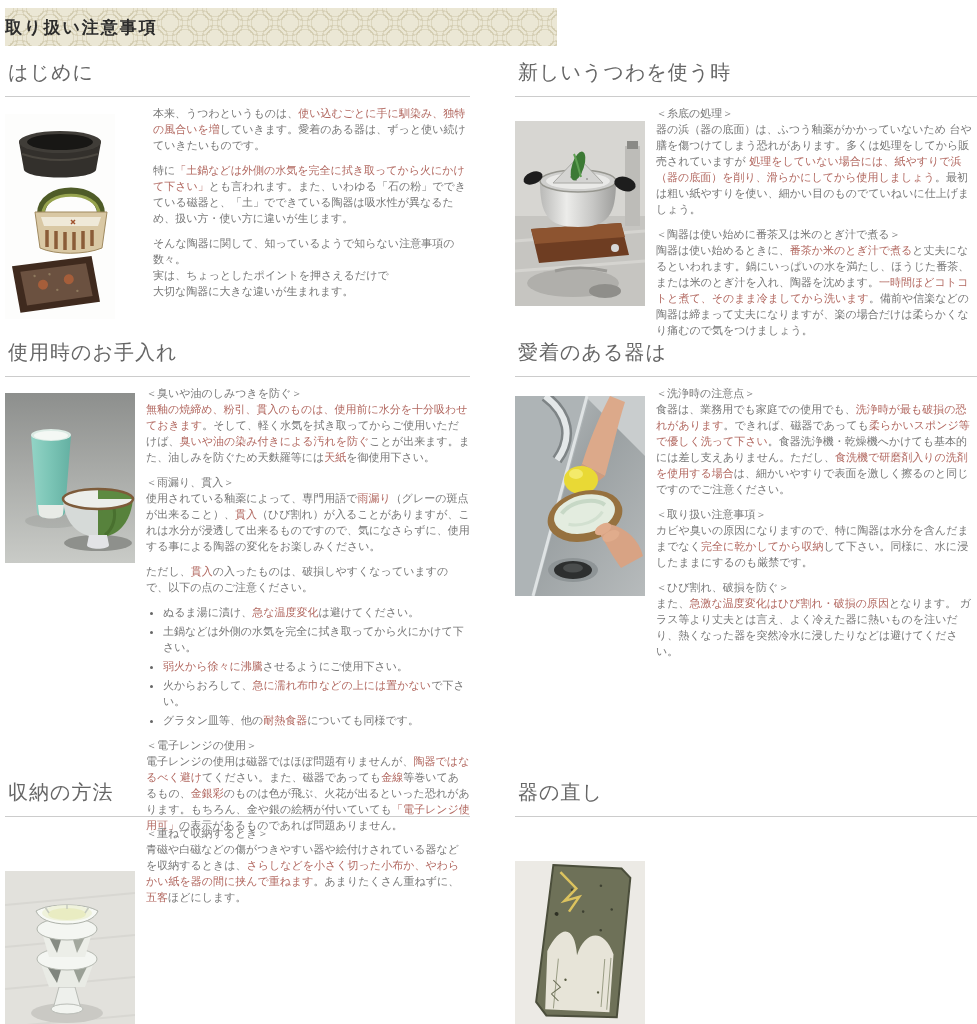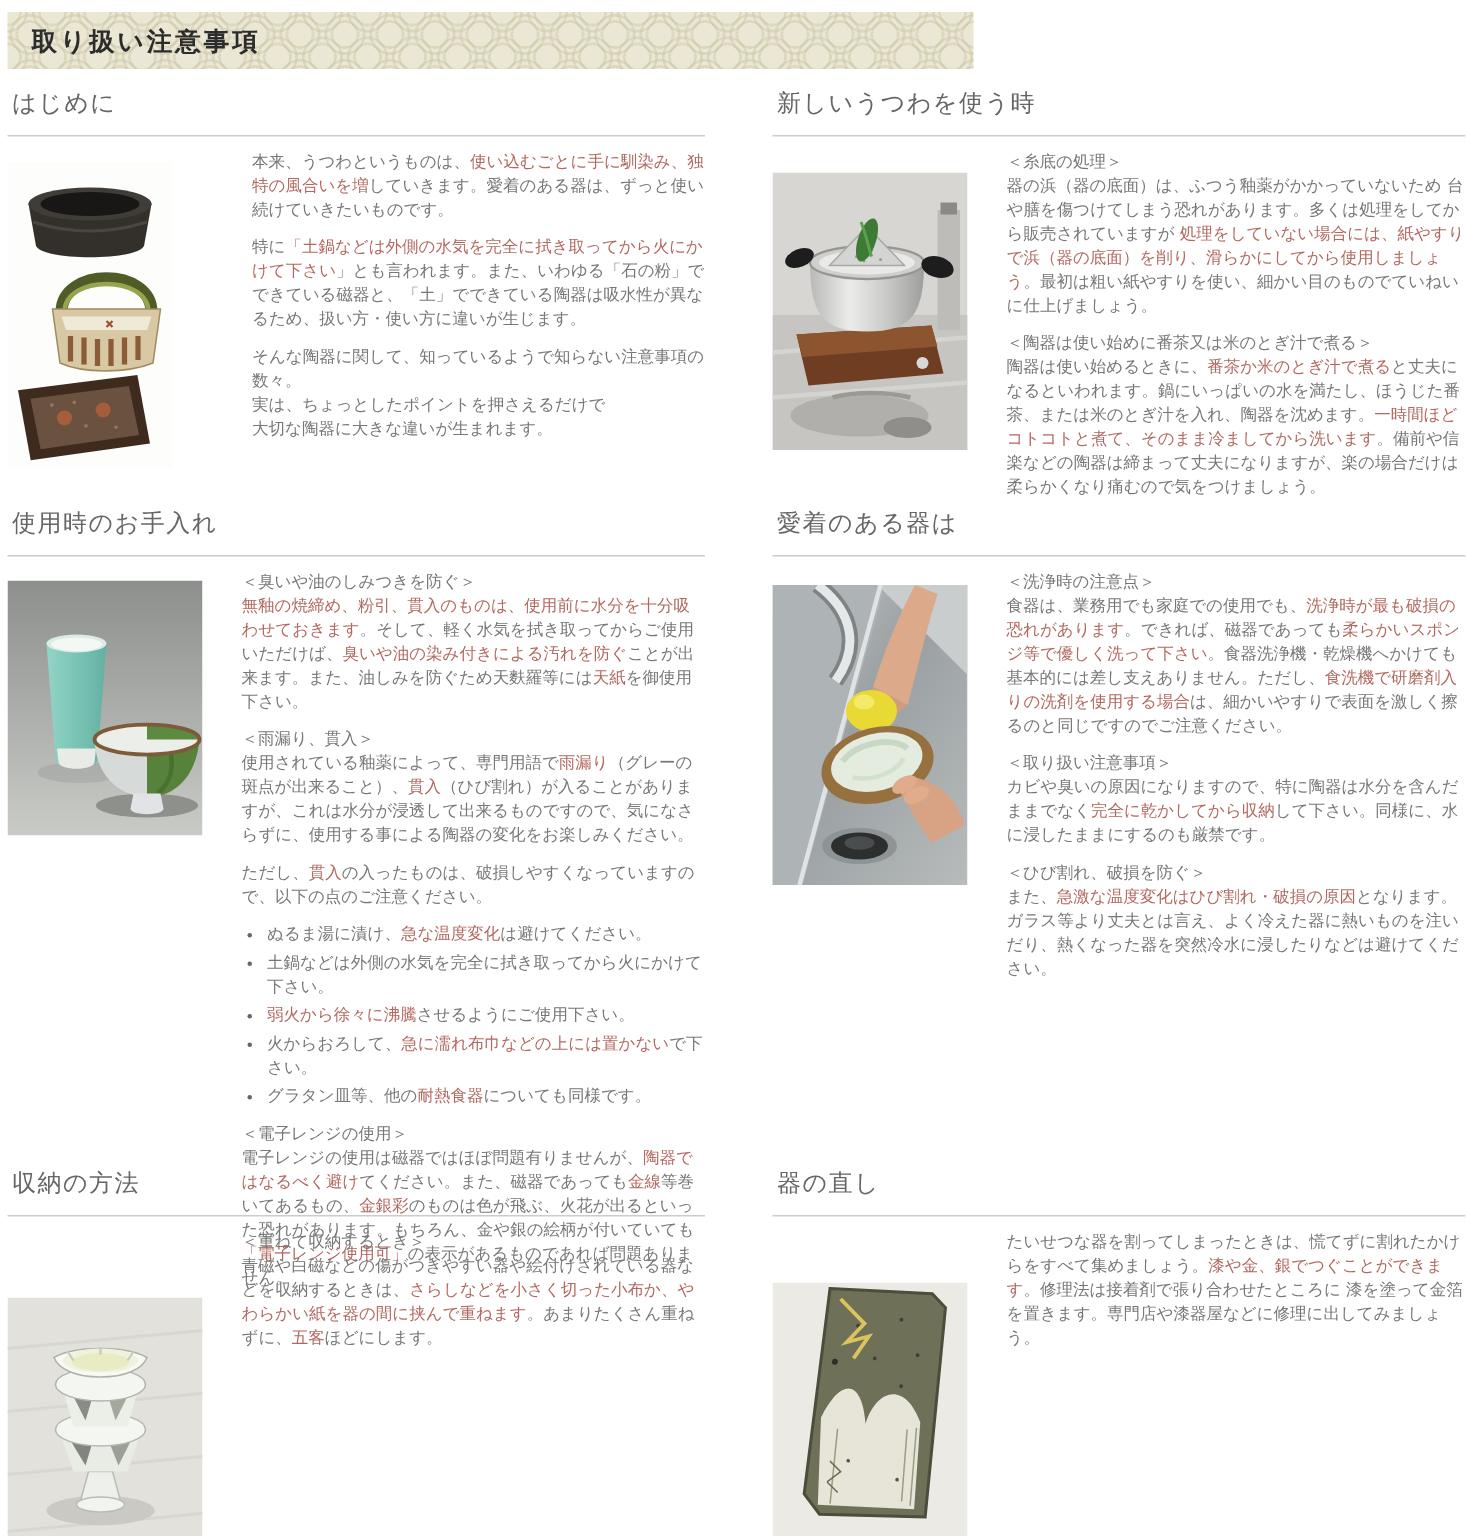--- a/index.html
+++ b/index.html
@@ -2,48 +2,48 @@
 <html style="--accent-red: #b26860; --body-gray: #777777; --heading-gray: #666666; --banner-bg: #ebe7d5;"><head>
 <meta charset="utf-8">
 <style>
   html,body{margin:0;padding:0;background:#fff;}
   body{
     width:977px;height:1024px;overflow:hidden;position:relative;
     font-family:"DejaVu Sans","Liberation Sans",sans-serif;
   }
   
   .banner{
-    box-sizing:border-box;width:644px;height:38px;margin:8px 0 0 5px;
-    display:flex;align-items:center;padding-left:16px;
+    box-sizing:border-box;width:552px;height:38px;margin:8px 0 0 5px;
+    display:flex;align-items:center;
     background-color:#ebe7d5;
     background-image:
       radial-gradient(circle, rgba(255,255,255,0) 8px, rgba(196,188,155,.38) 8px, rgba(196,188,155,.38) 9.5px, rgba(255,255,255,0) 9.5px, rgba(255,255,255,0) 12px, rgba(196,188,155,.38) 12px, rgba(196,188,155,.38) 13.5px, rgba(255,255,255,0) 13.5px),
       radial-gradient(circle, rgba(255,255,255,0) 8px, rgba(196,188,155,.38) 8px, rgba(196,188,155,.38) 9.5px, rgba(255,255,255,0) 9.5px, rgba(255,255,255,0) 12px, rgba(196,188,155,.38) 12px, rgba(196,188,155,.38) 13.5px, rgba(255,255,255,0) 13.5px);
     background-size:30px 30px;
     background-position:0 0,15px 15px;
   }
   .banner h1{
     margin:0;font-family:"DejaVu Serif","Liberation Serif",serif;
     font-size:17px;font-weight:bold;color:#2c2c2c;letter-spacing:2px;
   }
   
   .grid{
     display:grid;margin:10px 0 0 5px;
     grid-template-columns:465px 462px;column-gap:45px;
     grid-template-rows:280px 440px auto;
   }
   .sec h2{
     margin:0;padding:3px 0 10px 3px;
-    font-size:16px;font-weight:400;color:#666;letter-spacing:1px;
+    font-size:20px;font-weight:400;color:#666;letter-spacing:1px;
     border-bottom:1px solid #ccc;
   }
   .sec-body{display:flex;margin-top:9px;}
   .photo{flex:none;font-size:0;line-height:0;}
   .tx{
-    flex:1;margin-left:26px;
+    flex:1;margin-left:11px;
     font-size:11px;line-height:16px;color:#777;
   }
   .tx p{margin:0 0 9px;white-space:pre-line;}
   .tx p.sh{margin:0;}
   .tx .red{color:var(--accent-red,#b26860);}
   .tx ul{margin:0 0 9px;padding-left:17px;}
   .tx li{margin:0 0 3px;}
   .tx li::marker{color:#666;}
   
   .ph-intro{margin:8px 27px 0 0;}
@@ -312,18 +312,17 @@
               <circle cx="56" cy="120" r="1.2" fill="#55583f"></circle>
             <circle cx="90" cy="128" r="1.2" fill="#55583f"></circle>
             <path d="M46,100 L48,150 M98,92 L101,144 M92,94 L95,142" stroke="#9a9d85" stroke-width="1"></path>
             <path d="M44,122 L52,128 L44,136 M44,136 L52,142" stroke="#6a6d55" stroke-width="1" fill="none"></path>
             <path d="M36,14 L54,28 L44,42 L58,36 L50,52" stroke="#dcc35e" stroke-width="2.5" fill="none"></path>
             <circle cx="38" cy="56" r="2" fill="#2e3024"></circle>
           </g>
         </svg>
       </div>
       <div class="tx">
-        <p><span>たいせつな器を割ってしまったときは、慌てずに割れたかけらをすべて集めましょう。</span><span class="red">漆や金、銀でつぐことができます</span><span>。修理法は接着剤で張り合わせたところに 漆を塗って金箔を置きます。専門店や漆器屋などに修理に出してみましょう。</span></p>
       </div>
     </div>
   </div>
 
 </div>
 
 </body></html>

